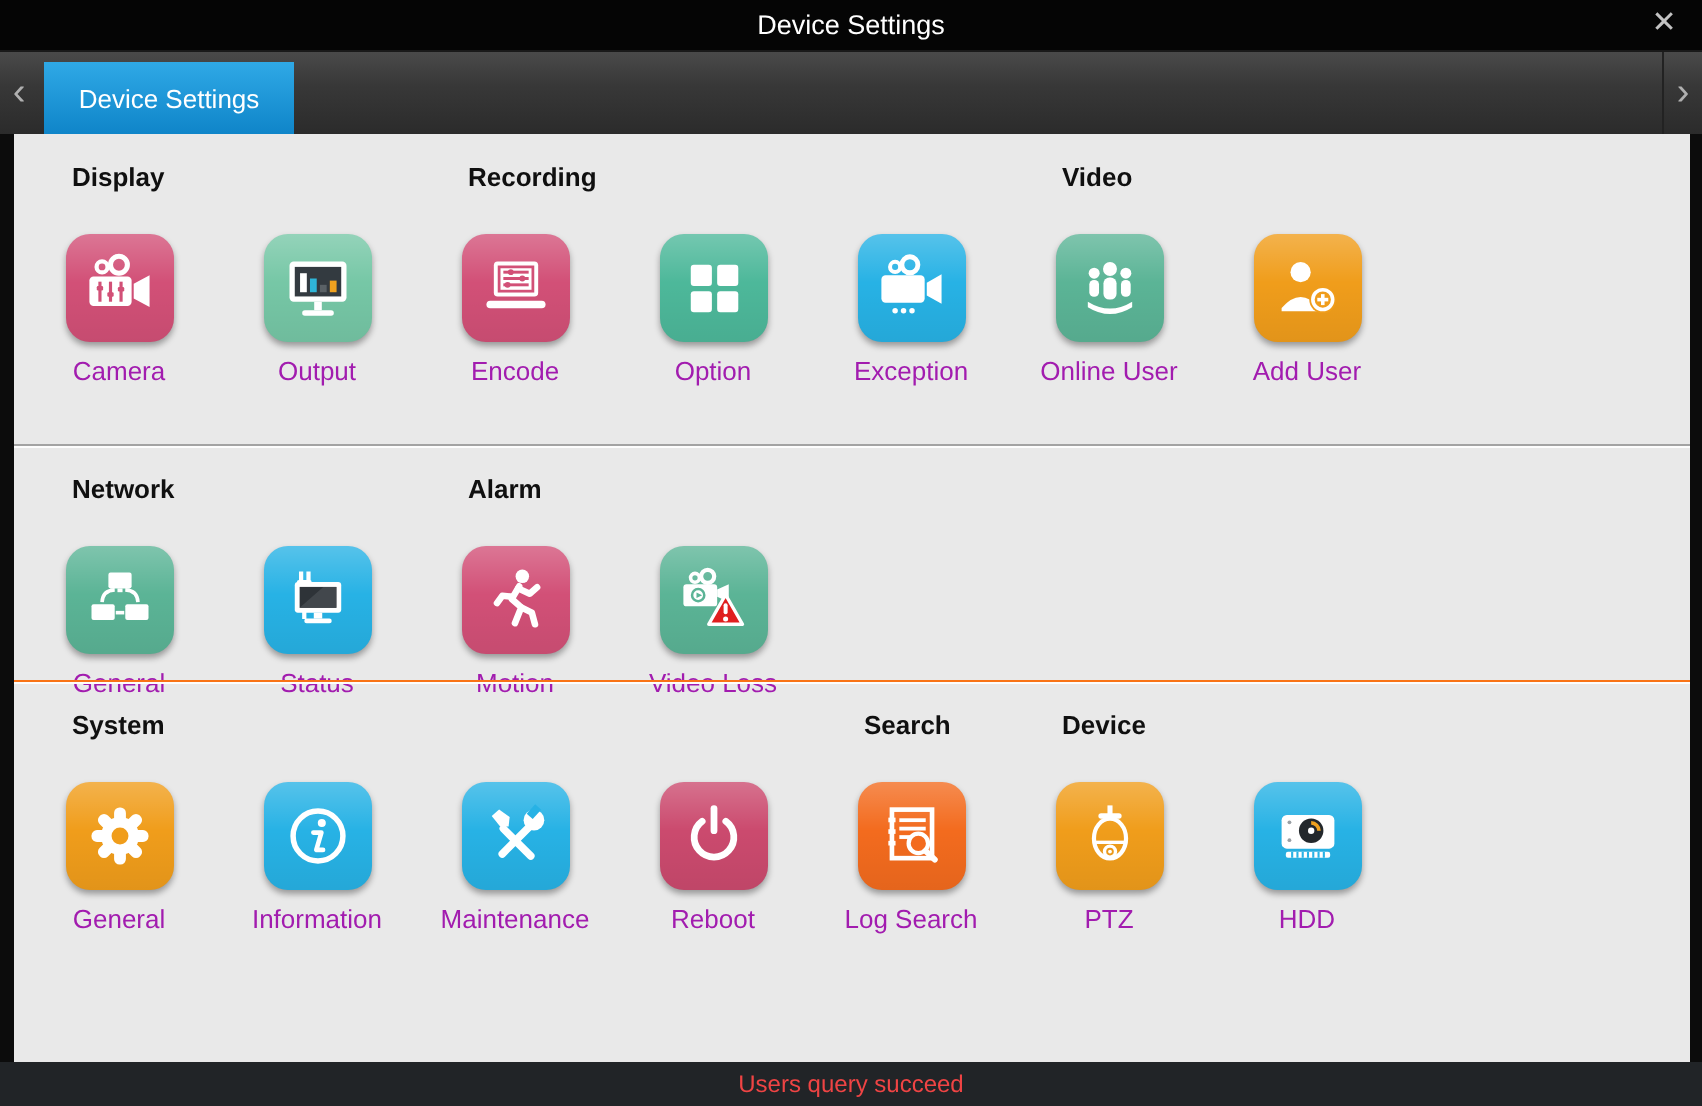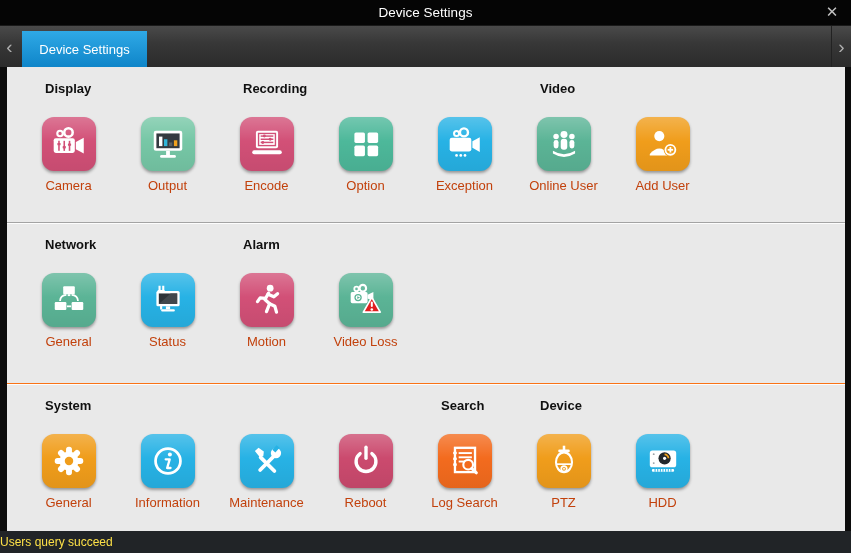--- a/index.html
+++ b/index.html
@@ -36,39 +36,39 @@
     background:linear-gradient(180deg,#2fa9e6,#0e84c8);
     color:#ffffff;font-size:13px;text-align:center;cursor:pointer;
   }
   
   .content{
     position:absolute;left:7px;top:67px;width:838px;height:464px;
     background:#e9e9e9;
   }
   .section{position:relative;box-sizing:border-box;}
   .section.s0{height:155px;}
-  .section.s1{height:161px;border-top:1px solid #a3a3a3;box-shadow:inset 0 1px 0 #fdfdfd;}
+  .section.s1{height:118px;border-top:1px solid #a3a3a3;box-shadow:inset 0 1px 0 #fdfdfd;}
   .section.s2{height:156px;border-top:1px solid #f97316;box-shadow:inset 0 1px 0 #fdfdfd;}
-  .cells{position:absolute;left:12px;top:50px;display:flex;}
+  .cells{position:absolute;left:3px;top:50px;display:flex;}
   .cell{width:99px;text-align:center;position:relative;cursor:pointer;}
   .group-title{
     position:absolute;left:26px;top:-36px;font-weight:bold;font-size:13px;
     color:#101010;white-space:nowrap;text-align:left;
   }
   .icon-box{
     width:54px;height:54px;margin:0 auto;border-radius:12px;
     box-shadow:0 2px 3px rgba(0,0,0,0.35);
     display:flex;align-items:center;justify-content:center;
   }
   .icon-box svg{width:38px;height:38px;display:block;}
-  .cell-label{margin-top:8px;font-size:13px;color:#c2410c;line-height:14px;}
+  .cell-label{margin-top:8px;font-size:13px;color:#a21caf;line-height:14px;}
   
   .statusbar{
     position:absolute;left:0;right:0;bottom:0;height:22px;line-height:22px;
-    background:#212427;color:#fde047;font-size:12px;
+    background:#212427;color:#ef4444;font-size:12px;text-align:center;
   }
 </style>
 </head>
 <body>
 
 <div class="titlebar">
   <div class="window-title">Device Settings</div>
   <div class="close-btn">✕</div>
 </div>
 

